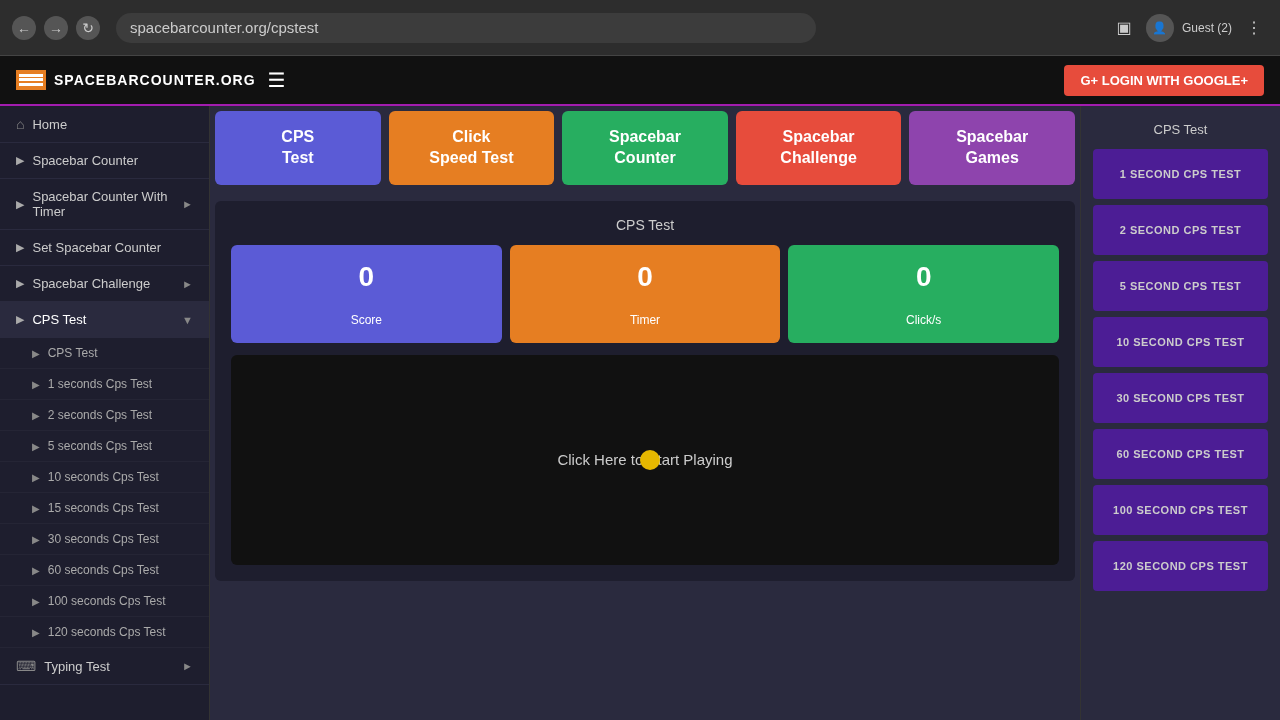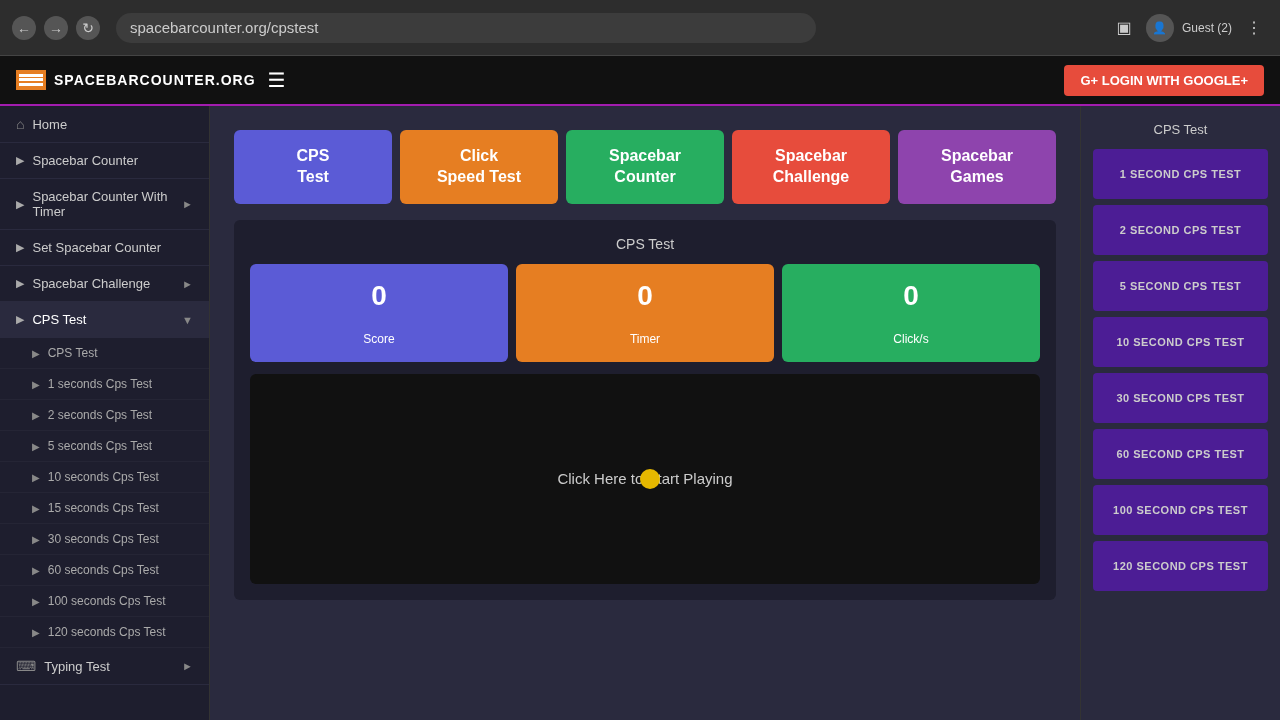--- a/index.html
+++ b/index.html
@@ -135,21 +135,21 @@
       gap: 8px;
       border-bottom: 1px solid #252535;
     }
     .sidebar-sub-item .cursor-icon { color: #888; font-size: 10px; }
 
     
     .main-content {
       flex: 1;
       background: #2a2a3e;
       overflow-y: auto;
-      padding: 24px;
+      padding: 5px;
     }
 
     
     .nav-cards {
       display: flex;
       gap: 8px;
       margin-bottom: 16px;
     }
     .nav-card {
       flex: 1;

